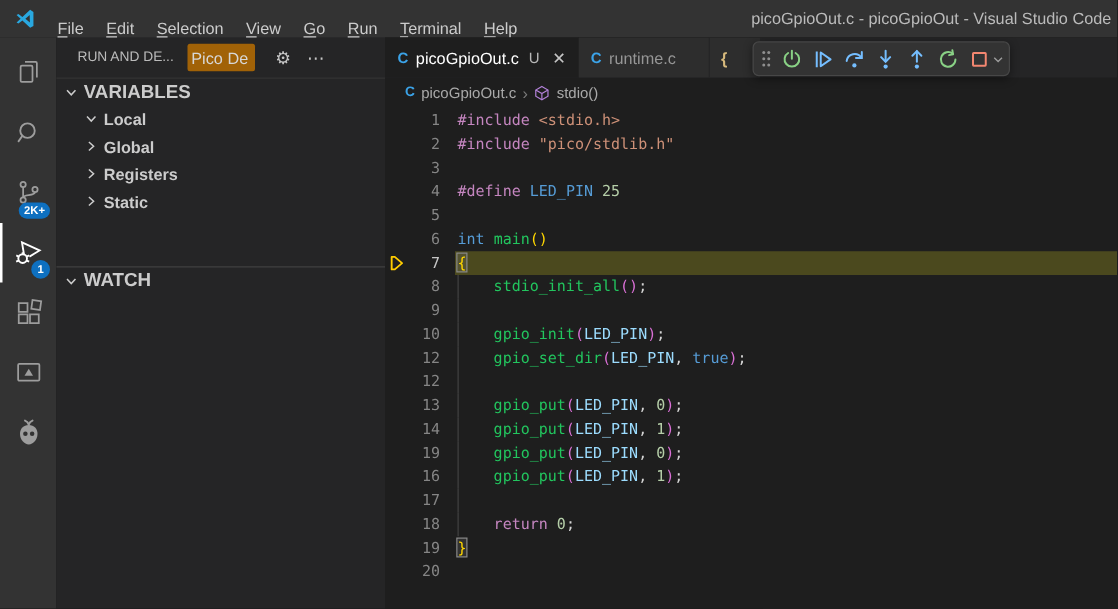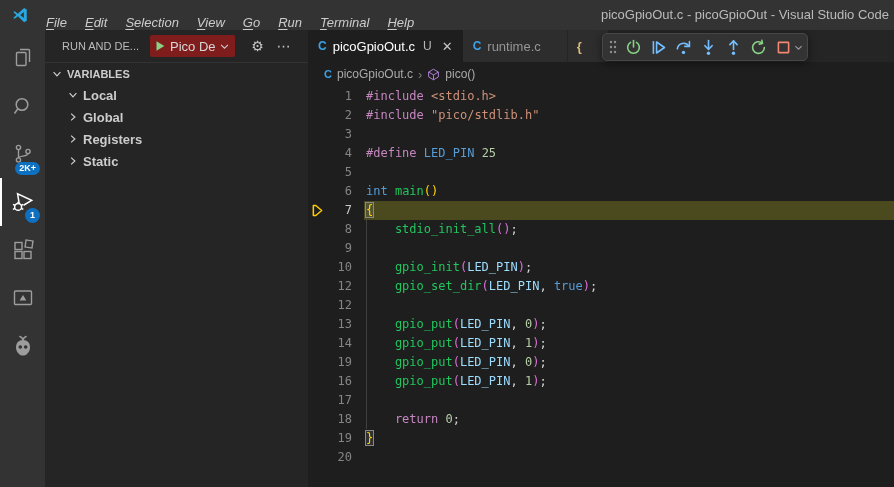--- a/index.html
+++ b/index.html
@@ -5,41 +5,41 @@
   * { margin:0; padding:0; box-sizing:border-box; }
   html,body { background:#1e1e1e; }
   #app {
     position:relative; width:894px; height:487px; overflow:hidden;
     font-family:"Liberation Sans", sans-serif; font-size:13px; color:#cccccc;
     background:#1e1e1e; user-select:none;
   }
   
   .titlebar { height:30px; background:#333333; display:flex; align-items:center; position:relative; }
   .vscode-logo { margin:0 8px 0 11px; display:flex; }
-  .menu-item { padding:0 9px; height:14px; line-height:30px; color:#cccccc; cursor:default;font-style:italic; }
+  .menu-item { padding:0 9px; height:14px; line-height:30px; color:#cccccc; cursor:default; }
   .menu-item u { text-decoration:underline; text-underline-offset:2px; }
   .window-title { position:absolute; right:5px; top:0; line-height:30px; color:#bbbbbb; font-size:13px; }
   
   .main { display:flex; height:457px; }
   
   .activitybar { width:45px; background:#333333; display:flex; flex-direction:column; align-items:stretch; padding-top:4px; flex:none; }
   .ab-item { height:48px; display:flex; align-items:center; justify-content:center; position:relative; color:#9d9d9d; cursor:pointer; }
   .ab-item.active { color:#ffffff; box-shadow:inset 2px 0 0 #ffffff; }
   .ab-badge { position:absolute; right:5px; bottom:3px; background:#0e70c0; color:#ffffff;
     font-size:9px; font-weight:bold; border-radius:9px; padding:2px 4px; line-height:1; min-width:14px; text-align:center; }
   .ab-badge.round { border-radius:50%; width:15px; height:15px; padding:0; line-height:15px; font-size:9px; }
   
   .sidebar { width:263px; background:#252526; flex:none; display:flex; flex-direction:column; overflow:hidden; }
   .sb-header { height:32px; display:flex; align-items:center; padding:0 10px 0 17px; gap:4px; }
   .sb-title { font-size:11px; color:#bbbbbb; white-space:nowrap; overflow:hidden;text-align:right; }
-  .launch-select { display:flex; align-items:center; background:#7f1d1d; height:22px; padding:0 5px 0 3px; gap:3px; margin-left:7px; cursor:pointer; border-radius:2px; }
+  .launch-select { display:flex; align-items:center; background:#a16207; height:22px; padding:0 5px 0 3px; gap:3px; margin-left:7px; cursor:pointer; border-radius:2px;flex-direction:column; }
   .launch-select .lbl { color:#d7d7d7; white-space:nowrap; }
   .sb-iconbtn { width:22px; height:22px; display:flex; align-items:center; justify-content:center; color:#c5c5c5; cursor:pointer; font-size:14px; }
   .pane-header { height:22px; display:flex; align-items:center; gap:2px; padding-left:4px;
-    font-size:11px; font-weight:bold; color:#cccccc; border-top:1px solid #404040; cursor:pointer; }
+    font-size:15px; font-weight:bold; color:#cccccc; border-top:1px solid #404040; cursor:pointer; }
   .tree-row { height:22px; display:flex; align-items:center; gap:2px; padding-left:20px; font-weight:bold; color:#cccccc; cursor:pointer; }
   .chev { display:flex; width:16px; height:16px; align-items:center; justify-content:center; flex:none; }
   .sb-spacer { height:41px; }
   
   .editor { flex:1; display:flex; flex-direction:column; background:#1e1e1e; position:relative; overflow:hidden; }
   .tabbar { height:32px; background:#252526; display:flex; flex:none; }
   .tab { display:flex; align-items:center; gap:6px; padding:0 10px; font-size:13px; cursor:pointer; white-space:nowrap; }
   .tab.active { background:#1e1e1e; color:#ffffff; }
   .tab.inactive { background:#2d2d2d; color:#969696; border-right:1px solid #252526; padding-right:26px; }
   .tab .lang-c { color:#3ba3e8; font-weight:bold; font-size:12px; }
@@ -205,20 +205,28 @@
         <span class="chev">
           <svg width="12" height="12" viewBox="0 0 16 16" fill="none" stroke="#cccccc" stroke-width="1.6">
               <path d="M5.5 3.5 10.5 8l-5 4.5"></path>
             </svg>
         </span>
         <span>Static</span>
       </div>
 
       <div class="sb-spacer"></div>
 
+      <div class="pane-header">
+        <span class="chev">
+          <svg width="12" height="12" viewBox="0 0 16 16" fill="none" stroke="#cccccc" stroke-width="1.6">
+              <path d="M3.5 5.5 8 10.5l4.5-5"></path>
+            </svg>
+        </span>
+        <span>WATCH</span>
+      </div>
       <div style="flex:1;"></div>
     </div>
 
     <div class="editor">
 
       <div class="tabbar">
         <div class="tab active">
           <span class="lang-c">C</span>
           <span>picoGpioOut.c</span>
           <span class="git-letter">U</span>
@@ -300,21 +308,21 @@
       <div class="breadcrumb">
         <span class="bc-c">C</span>
         <span>picoGpioOut.c</span>
         <span class="bc-sep">›</span>
         <span style="display:flex;">
           <svg width="13" height="13" viewBox="0 0 16 16" fill="none" stroke="#b180d7" stroke-width="1.2">
             <path d="M8 1.5 14 5v6L8 14.5 2 11V5L8 1.5z"></path>
               <path d="M2 5l6 3.5L14 5M8 8.5v6"></path>
           </svg>
         </span>
-        <span>pico()</span>
+        <span>stdio()</span>
       </div>
 
       <div class="code">
           <div class="line">
             <div class="glyph"></div>
             <div class="ln">1</div>
             <div class="content"><span class="tk-pp">#include</span><span class="tk-pl"> </span><span class="tk-str">&lt;stdio.h&gt;</span></div>
           </div>
           <div class="line">
             <div class="glyph"></div>

